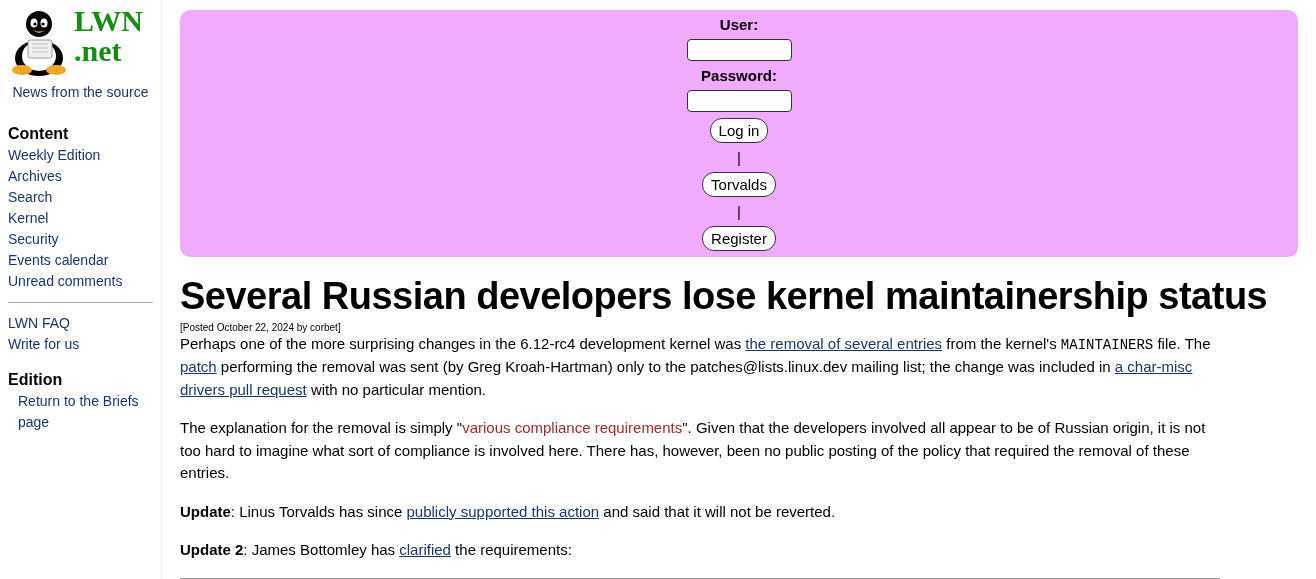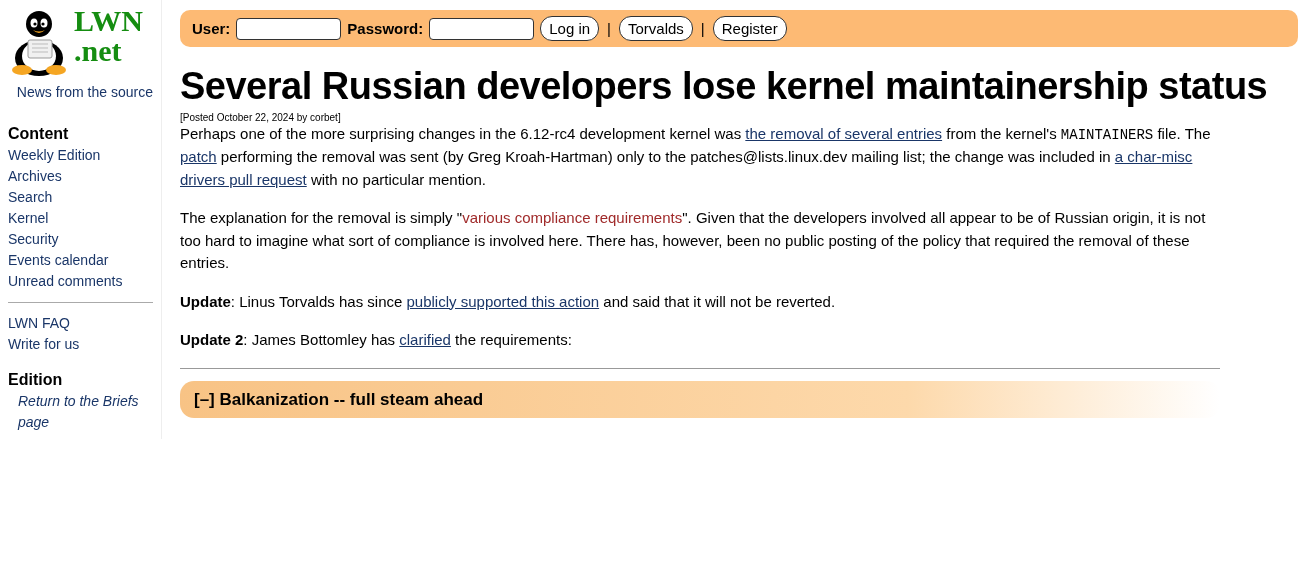--- a/index.html
+++ b/index.html
@@ -30,21 +30,21 @@
   .logo-text {
     font-family: Georgia, serif;
     font-weight: bold;
     font-size: 30px;
     line-height: 1;
     color: #158d11;
   }
   .tagline {
     font-size: 12px;
     color: #158d11;
-    text-align: right;
+    text-align: center;
     margin-top: 4px;
     margin-bottom: 22px;
     display: inline-block;
   }
   .sidebar h3 {
     font-size: 16px;
     margin: 0 0 2px 0;
     font-weight: bold;
   }
   .sidebar a {
@@ -52,34 +52,35 @@
     text-decoration: none;
     font-size: 14px;
     display: block;
     line-height: 1.5;
   }
   .side-divider {
     border: none;
     border-top: 1px solid #aaa;
     margin: 10px 0;
   }
-  .side-indent { padding-left: 10px; font-style: italic; }
+  .side-indent { padding-left: 10px; }
   .main {
     flex: 1;
     padding: 10px 18px;
   }
   .login-bar {
-    background: #fdba74;
+    background: #f0abfc;
     border-radius: 10px;
     padding: 6px 12px;
     display: flex;
     align-items: center;
     gap: 6px;
     font-size: 15px;
     margin-bottom: 18px;
+    flex-direction: column;
   }
   .login-bar b { font-weight: bold; }
   .login-bar input[type="text"],
   .login-bar input[type="password"] {
     width: 105px;
     font-size: 14px;
     padding: 2px 4px;
     border: 1px solid #333;
     border-radius: 4px;
   }

